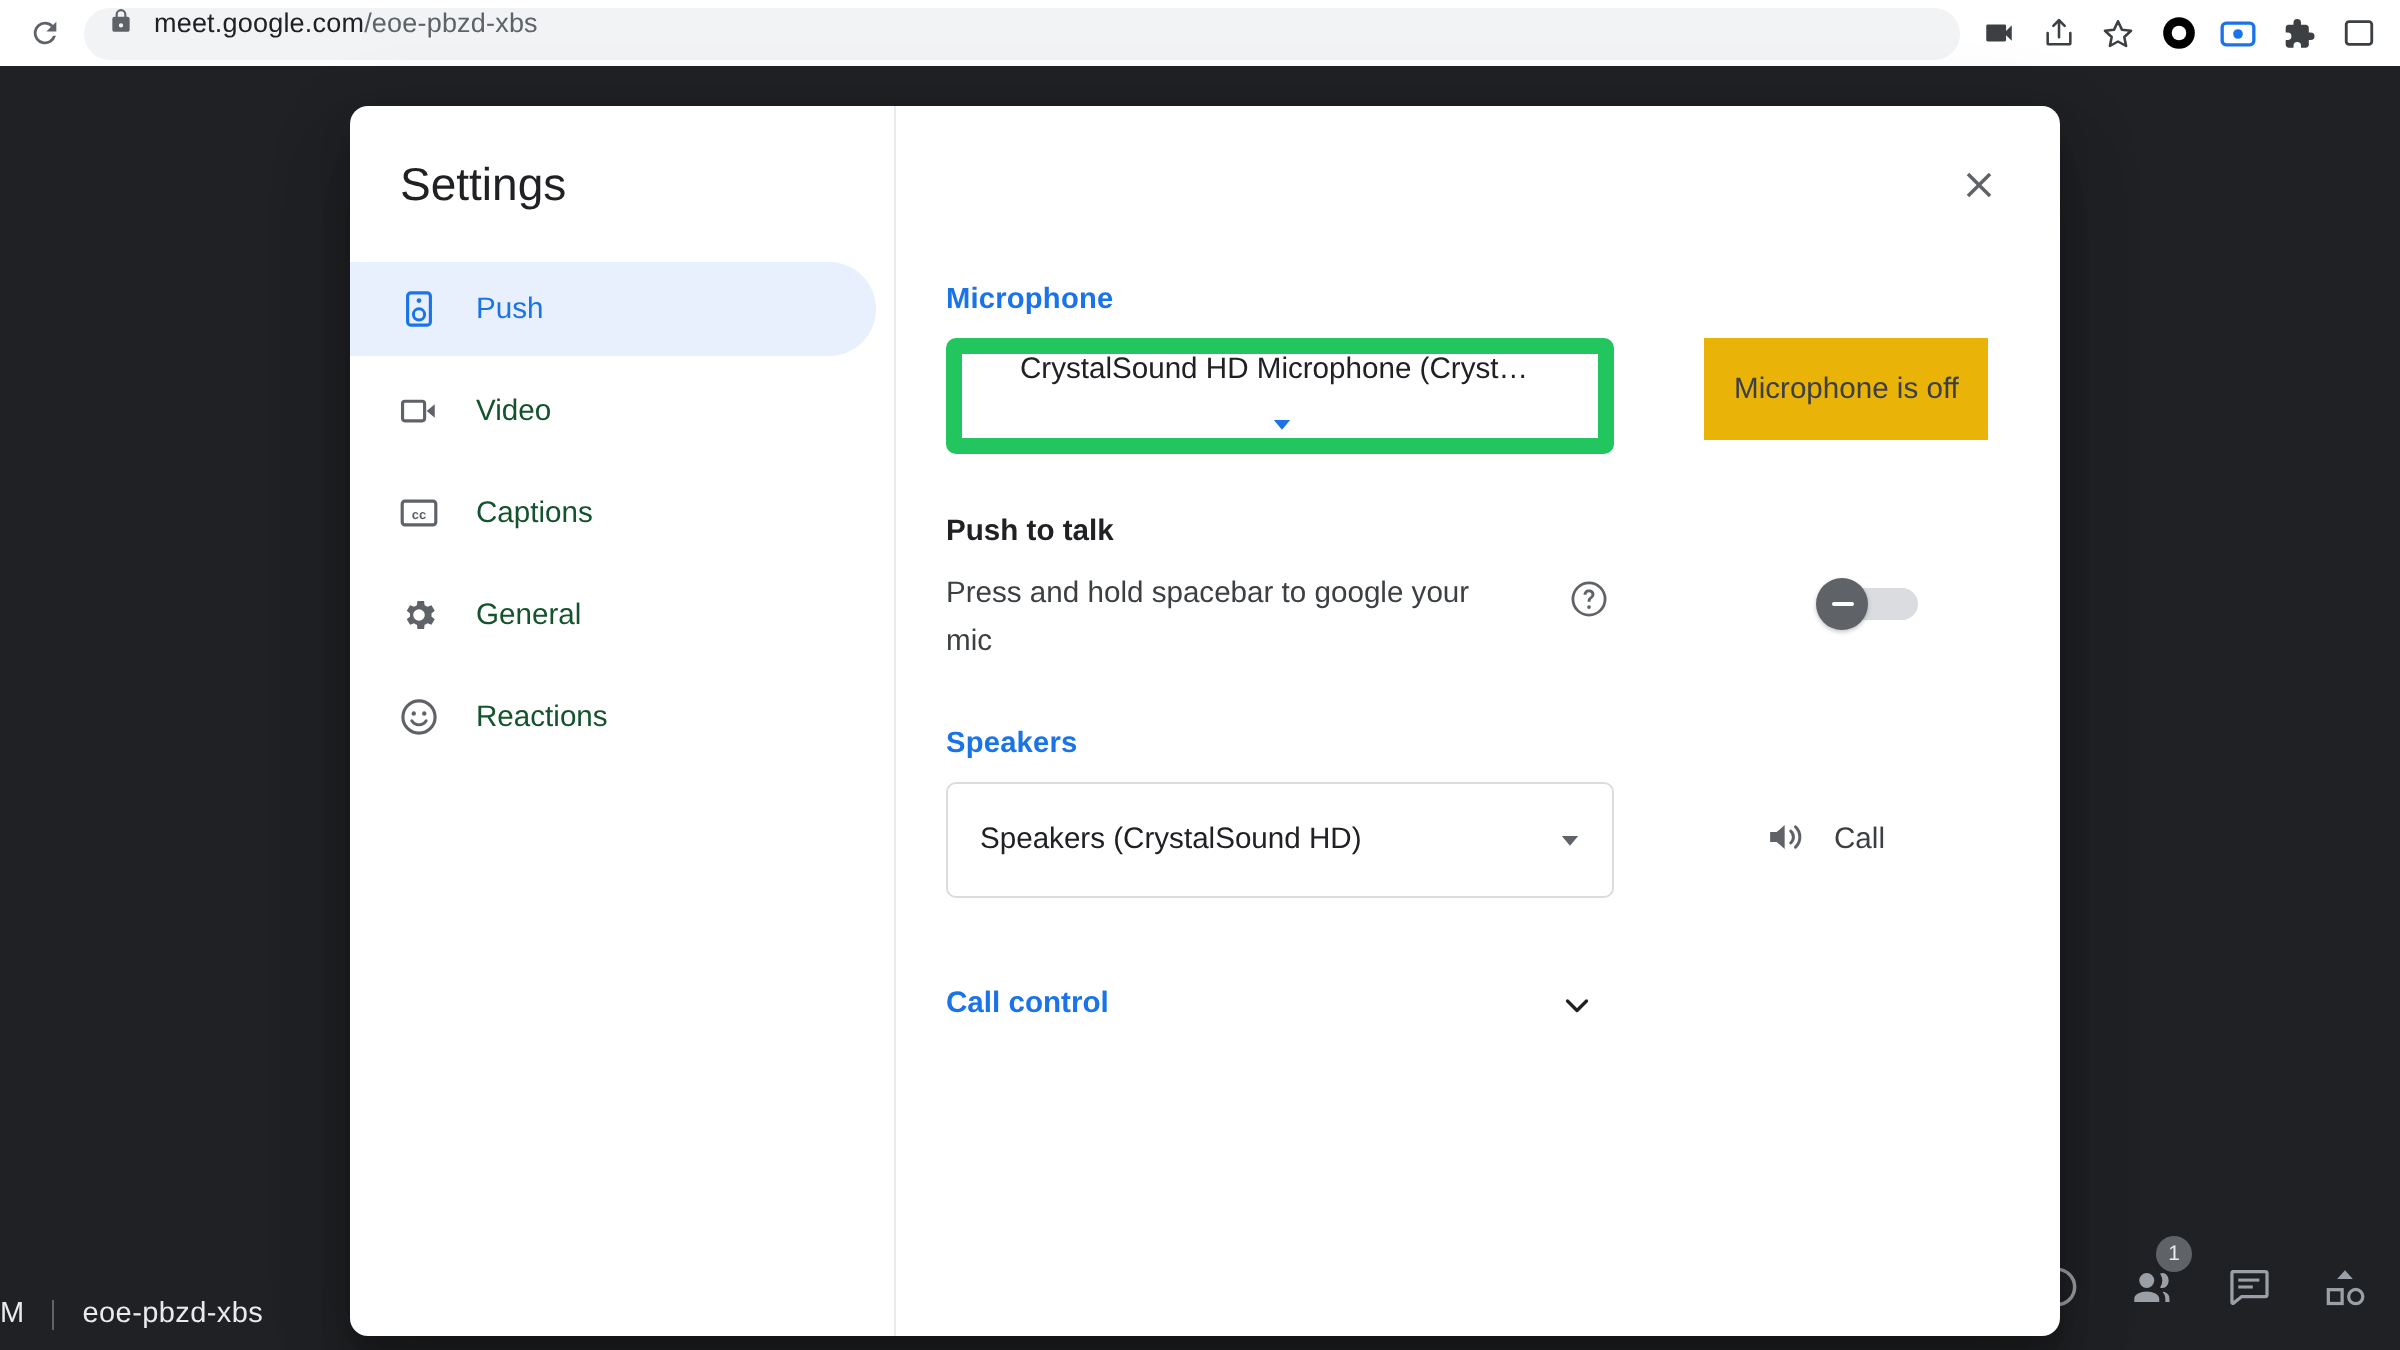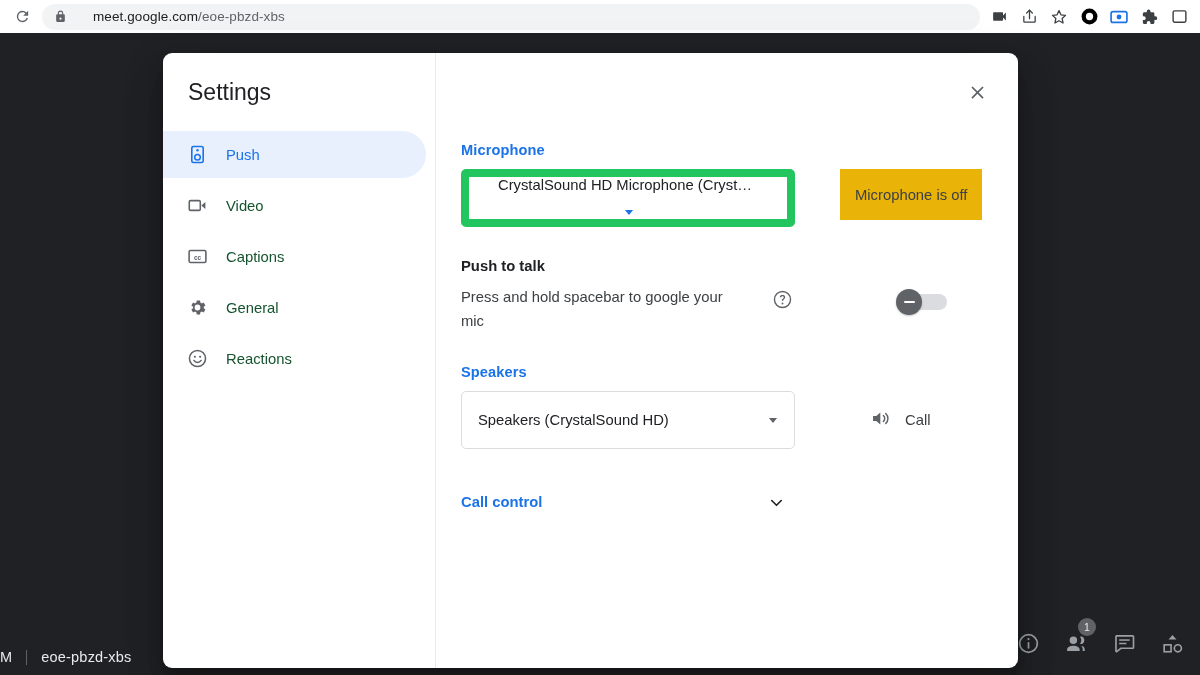--- a/index.html
+++ b/index.html
@@ -38,25 +38,24 @@
     border-radius: 50%;
   }
   .omnibox {
     flex: 1 1 auto;
     height: 26px;
     margin-left: 6px;
     margin-right: 4px;
     background: #f1f3f4;
     border-radius: 14px;
     display: flex;
-    align-items: center;
+    align-items: flex-start;
     padding: 0 12px;
     box-sizing: border-box;
     min-width: 0;
-    gap: 16px;
   }
   .lock-icon {
     flex: 0 0 auto;
     display: flex;
     align-items: center;
     margin-right: 10px;
   }
   .omnibox-url {
     font-size: 13.5px;
     color: #202124;
@@ -149,21 +148,21 @@
     display: flex;
     align-items: center;
     justify-content: center;
     padding: 0 4px;
     box-sizing: border-box;
   }
 
   
   .dialog {
     position: absolute;
-    left: 163px;
+    left: 175px;
     top: 53px;
     width: 855px;
     height: 615px;
     background: #ffffff;
     border-radius: 9px;
     display: flex;
     overflow: hidden;
     box-shadow: 0 11px 15px rgba(0,0,0,.2), 0 9px 46px rgba(0,0,0,.12), 0 24px 38px rgba(0,0,0,.14);
   }
 

